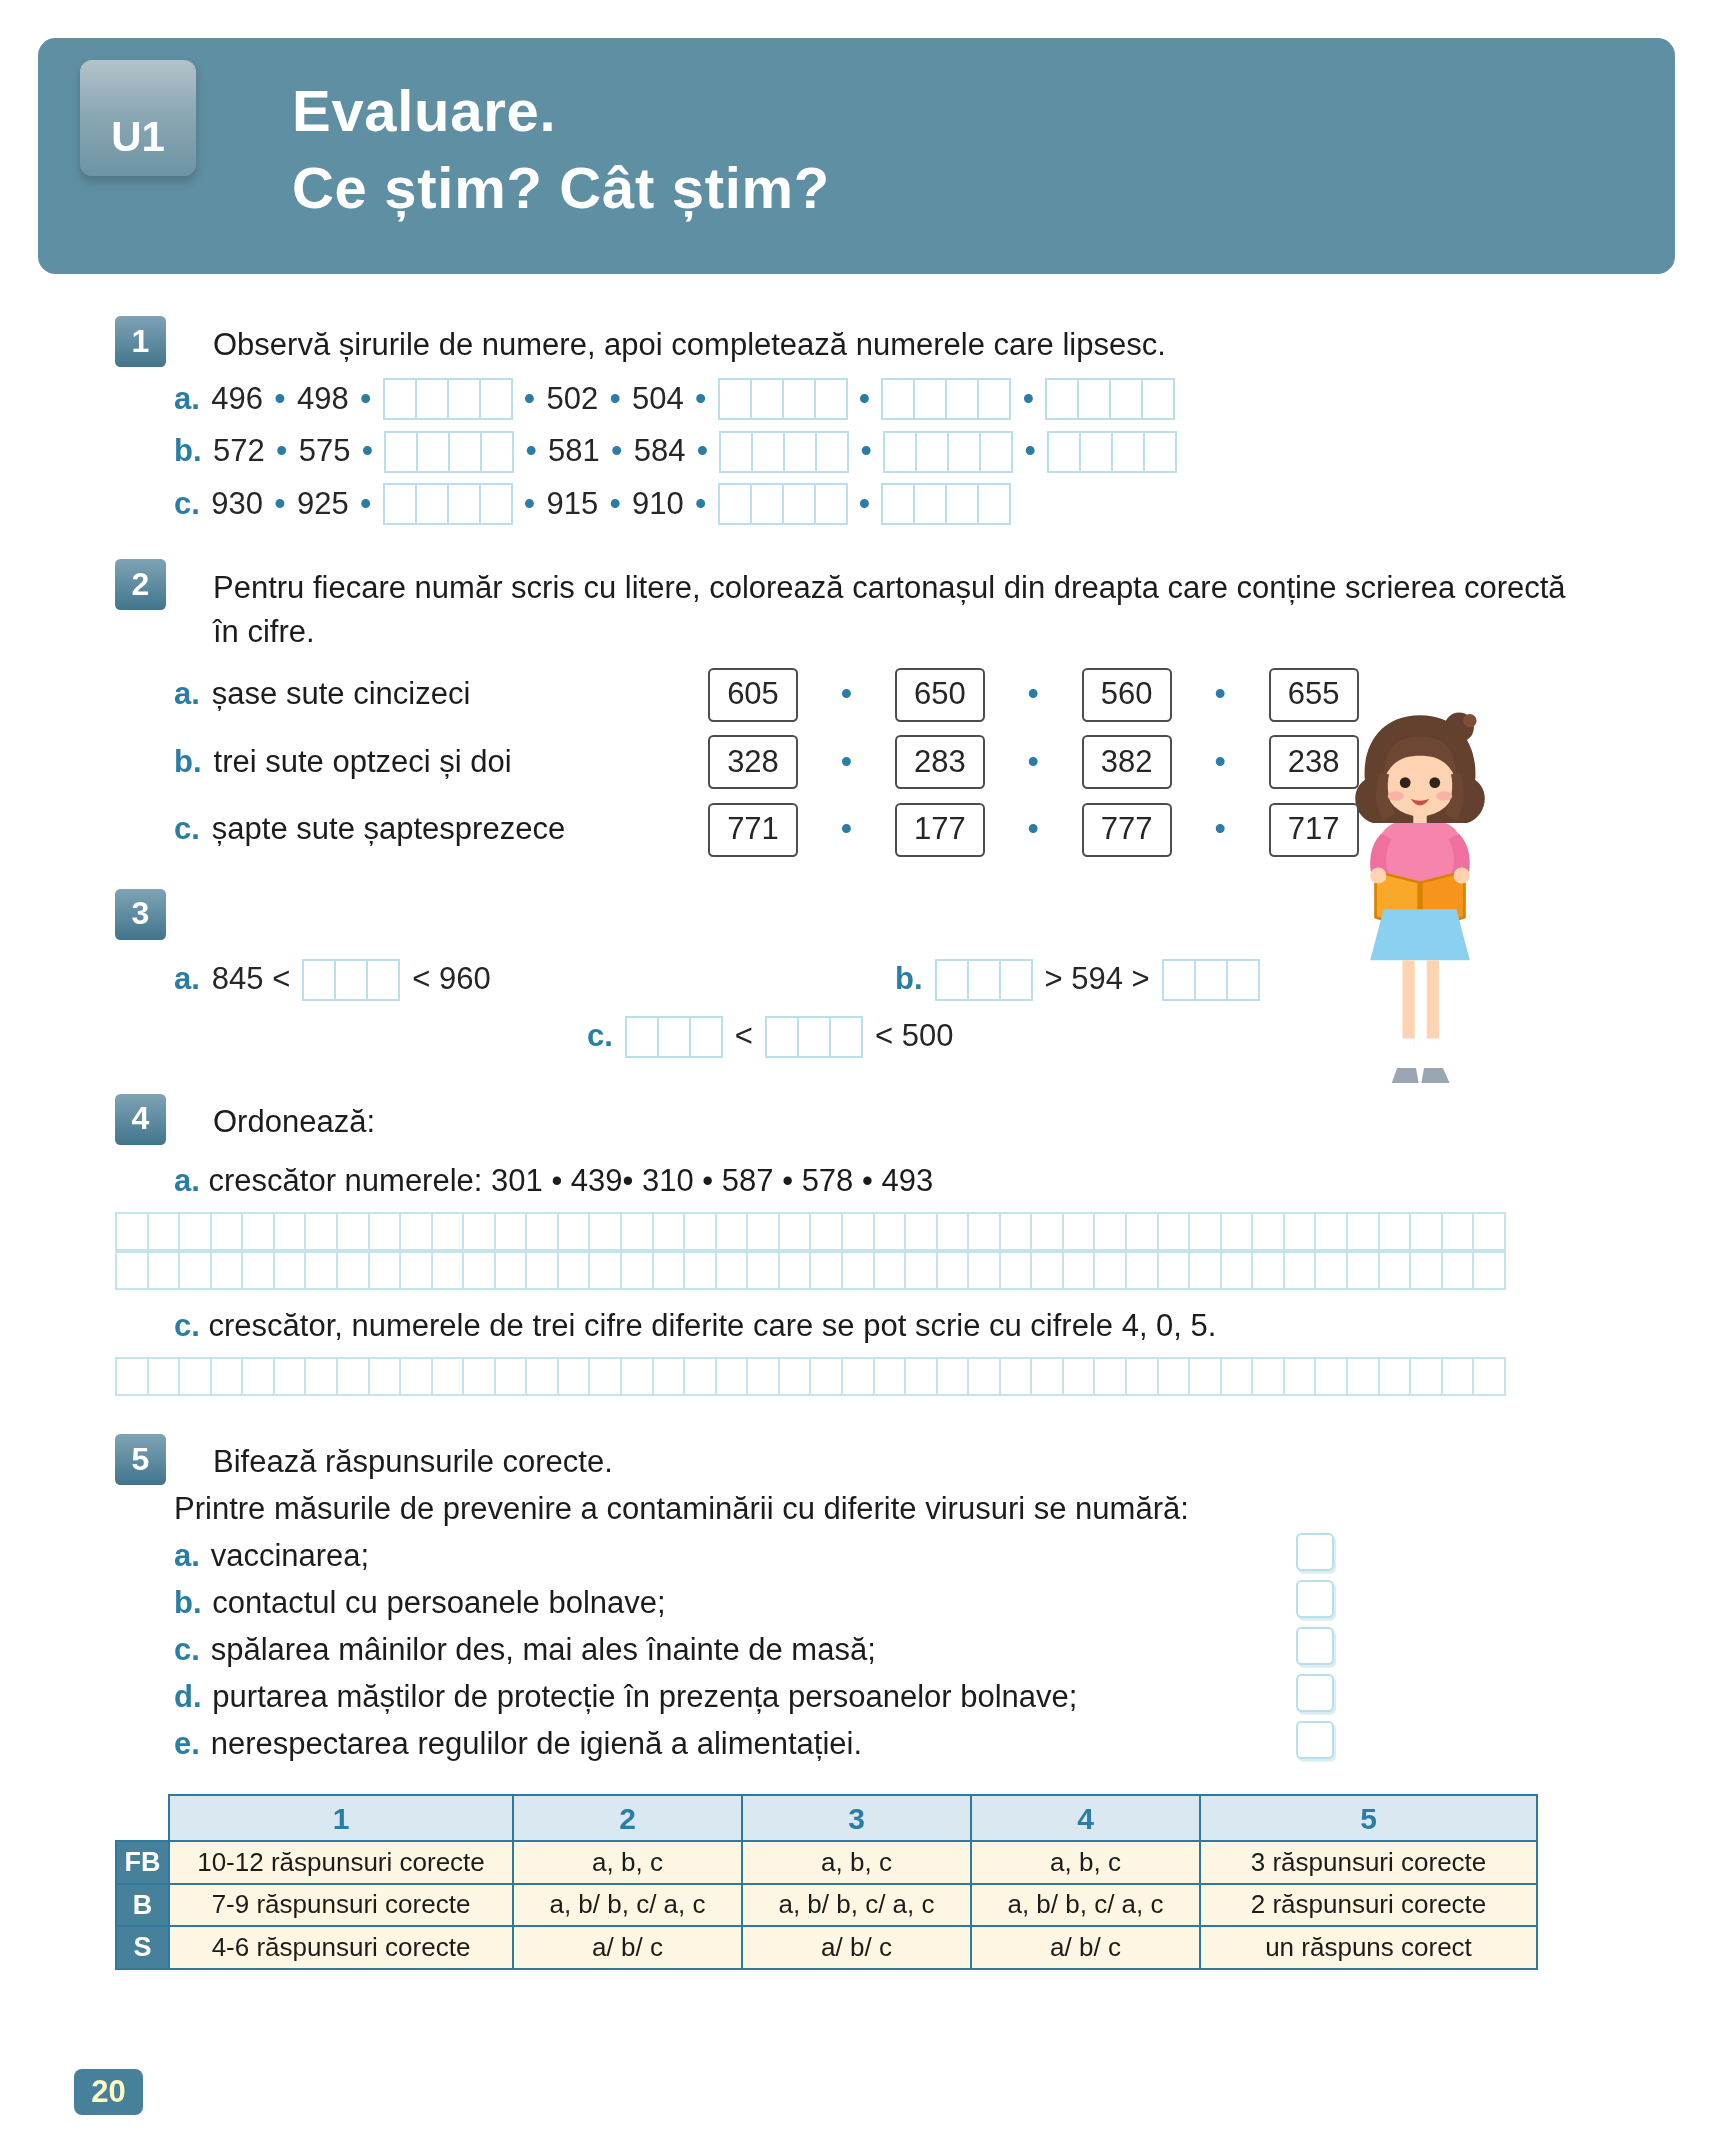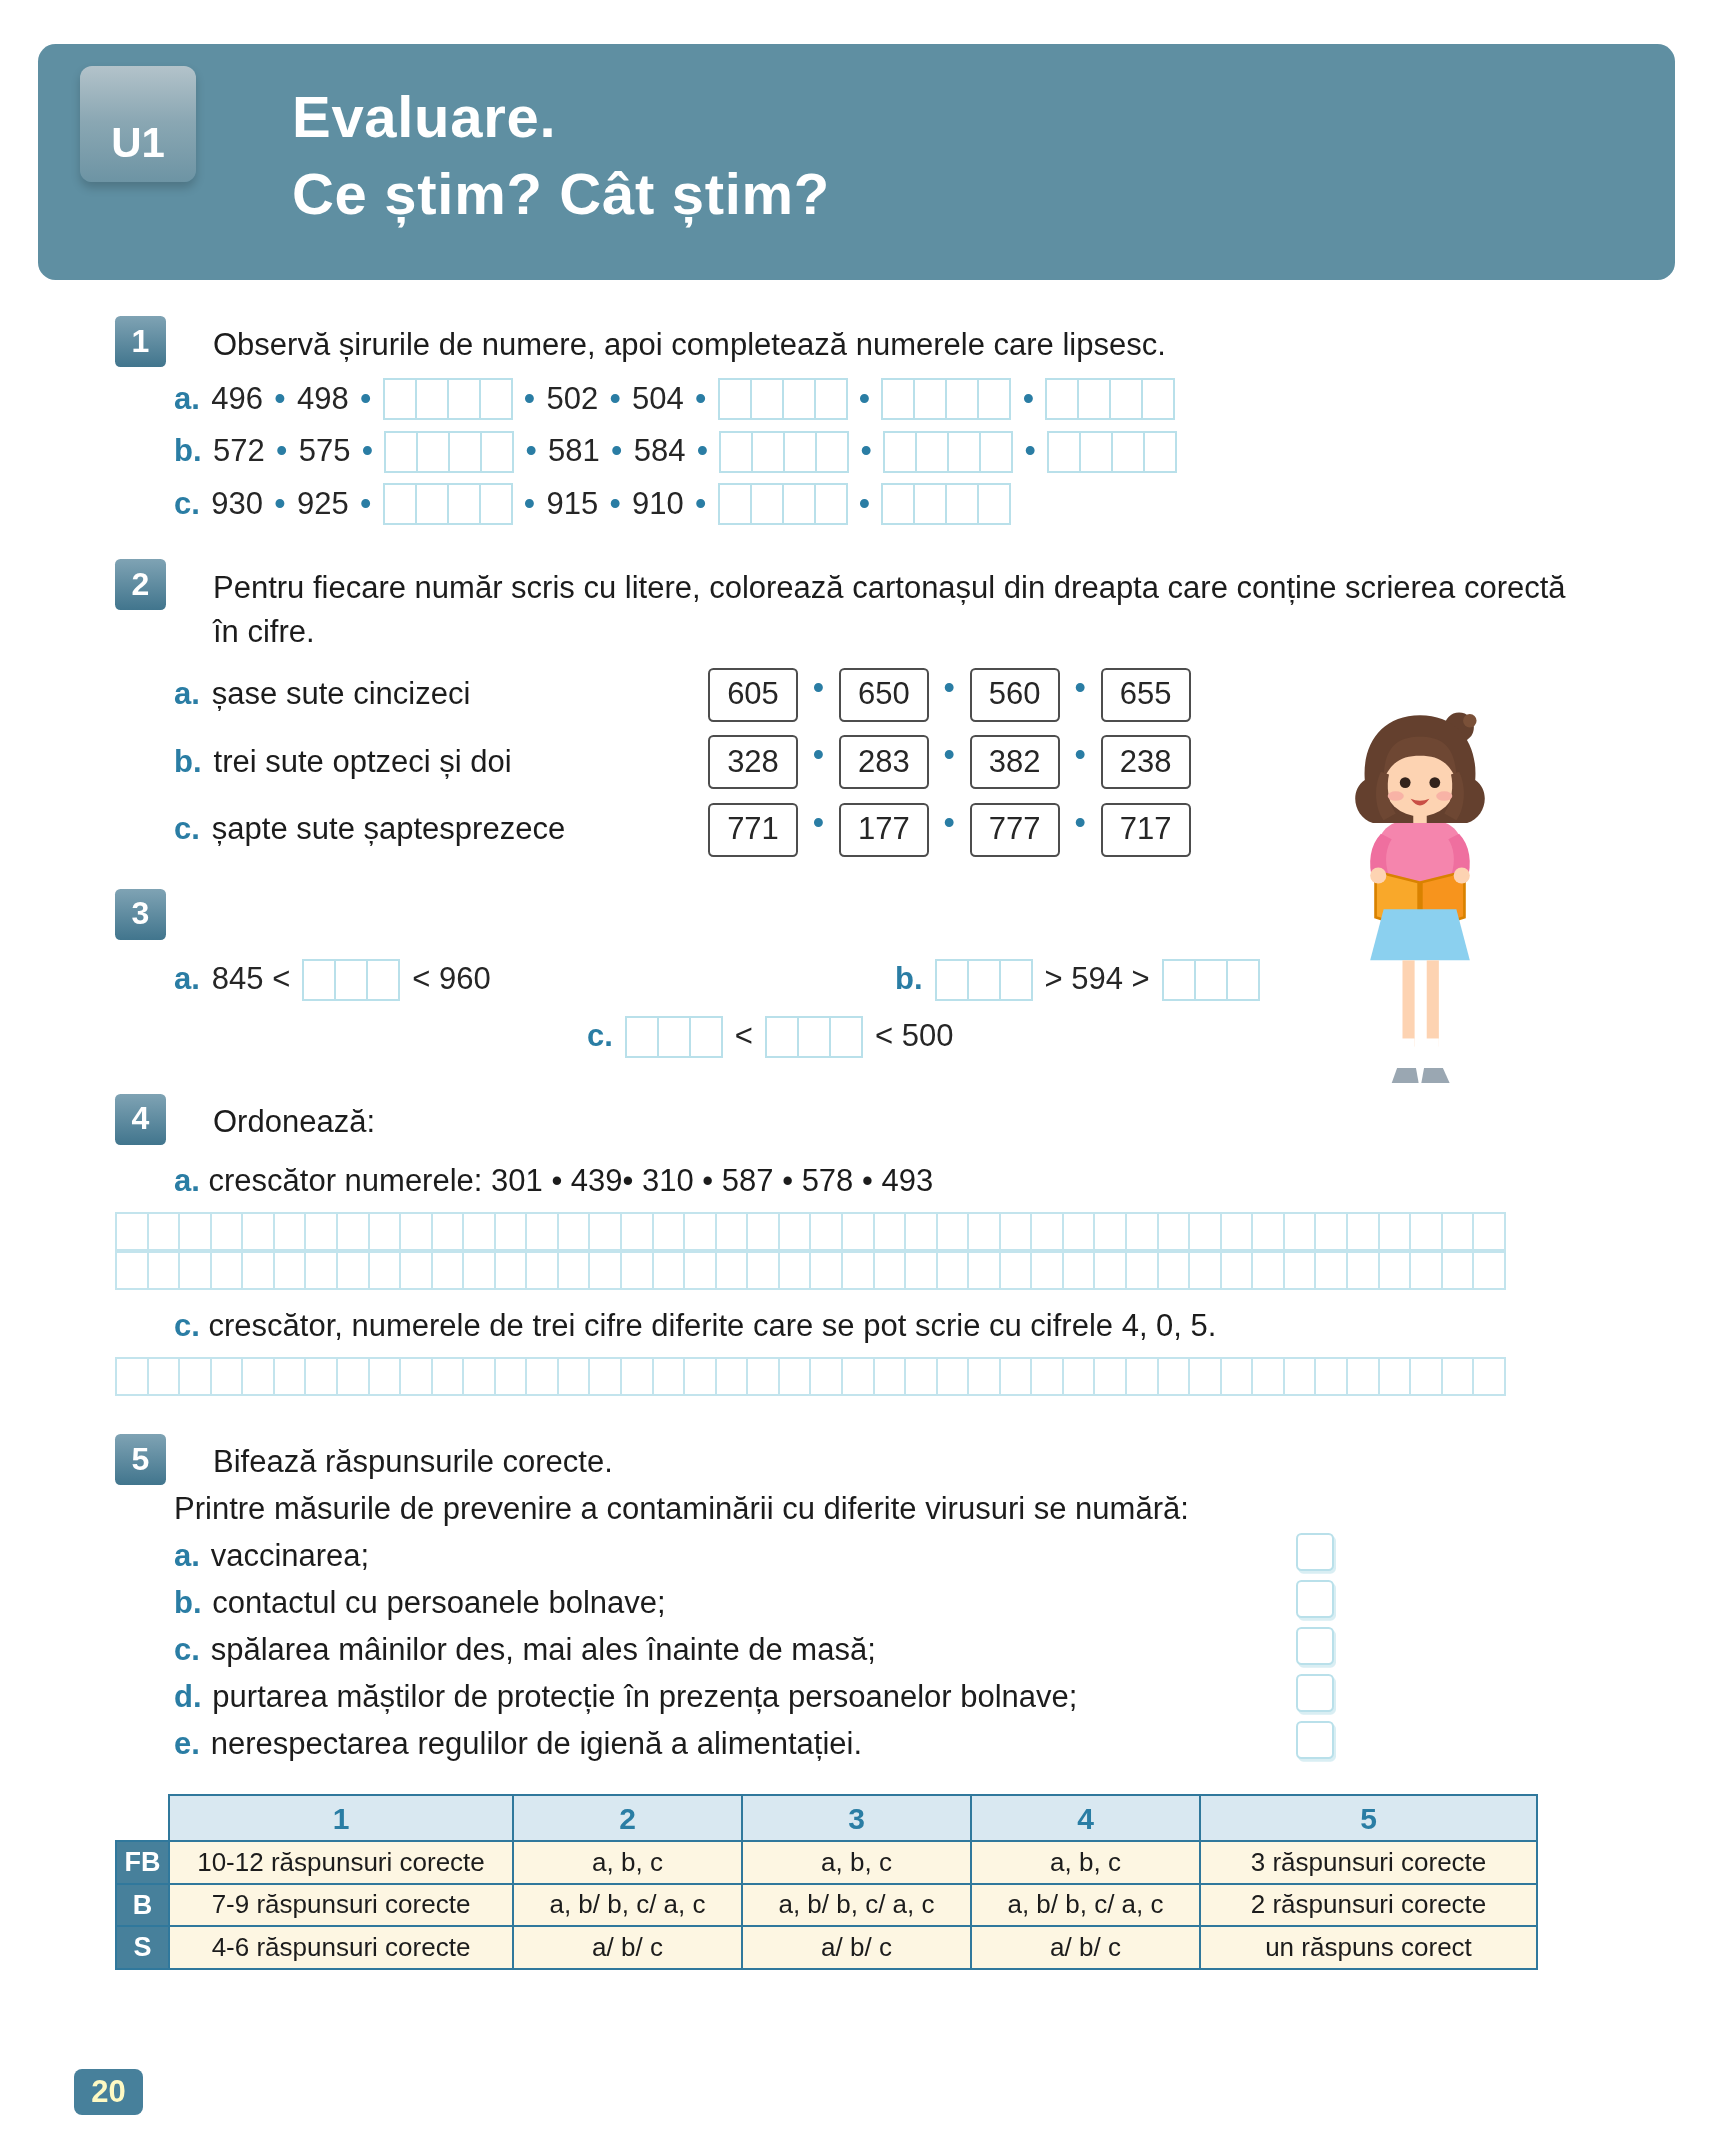--- a/index.html
+++ b/index.html
@@ -1,20 +1,20 @@
 <!DOCTYPE html>
 <html style="font-size:10.8px"><head>
 <meta charset="utf-8">
 <style>
   * { margin:0; padding:0; box-sizing:border-box; }
   body { background:#e8e8e8; font-family:"Liberation Sans", sans-serif; }
   .page { width:1712px; height:2151px; position:relative; background:#ffffff; color:#1c1c1c; overflow:hidden; margin:0 auto; line-height:1.3; }
 
   
-  .banner { position:absolute; left:38px; top:38px; width:1637px; height:236px; background:#5f8fa2; border-radius:17.5px;margin-top:6px; }
+  .banner { position:absolute; left:38px; top:38px; width:1637px; height:236px; background:#5f8fa2; border-radius:17.5px; }
   .unit-badge { position:absolute; left:42px; top:21.6px; width:116px; height:116px; border-radius:12px;
     background:linear-gradient(180deg,#b3c3ca 0%,#8aa7b3 48%,#6d94a4 100%);
     box-shadow:0 5.4px 9.4px rgba(0,0,0,.18);
     display:flex; align-items:flex-end; justify-content:center; padding-bottom:10.8px;
     color:#ffffff; font-weight:bold; font-size:42px; }
   .banner-title { position:absolute; left:254px; top:35px; color:#ffffff; font-weight:bold; font-size:58px; line-height:1.32; letter-spacing:0.7px; }
 
   
   .content { position:absolute; left:115px; top:316px; width:1517px; font-size:31px; }
   .exh { display:flex; align-items:flex-start; gap:15px; }
@@ -31,21 +31,21 @@
   .cell { width:34px; height:42px; border:2px solid #b9e0ea; background:#fff; display:inline-block; }
   .cell + .cell { margin-left:-2px; }
 
   
   .seq-row { display:flex; align-items:center; gap:11.5px; margin:10.8px 0 10.8px 59px; }
 
   
   #ex2 { margin-top:34px; }
   .ex2-row { display:flex; align-items:center; margin:13.5px 0 13.5px 59px; }
   .ex2-left { display:inline-flex; gap:12px; width:534px; flex:0 0 534px; }
-  .cardset { display:inline-flex; align-items:flex-start; }
+  .cardset { display:inline-flex; align-items:center;gap:28px; }
   .card { width:90px; height:54px; border:2px solid #4d4d4d; border-radius:5.4px; background:#fff;
     display:flex; align-items:center; justify-content:center; color:#262626; }
   .cardset .bullet { margin:0 15px; }
 
   
   #ex3 { margin-top:32px; }
   .ex3-line { display:flex; align-items:center; gap:12px; margin:19px 0 0 59px; }
   .ex3-a { display:inline-flex; gap:12px; align-items:center; width:709px; flex:0 0 709px; }
   .ex3-b { display:inline-flex; gap:12px; align-items:center; }
   .ex3-line2 { margin-left:472px; margin-top:15px; display:flex; align-items:center; gap:12px; }

